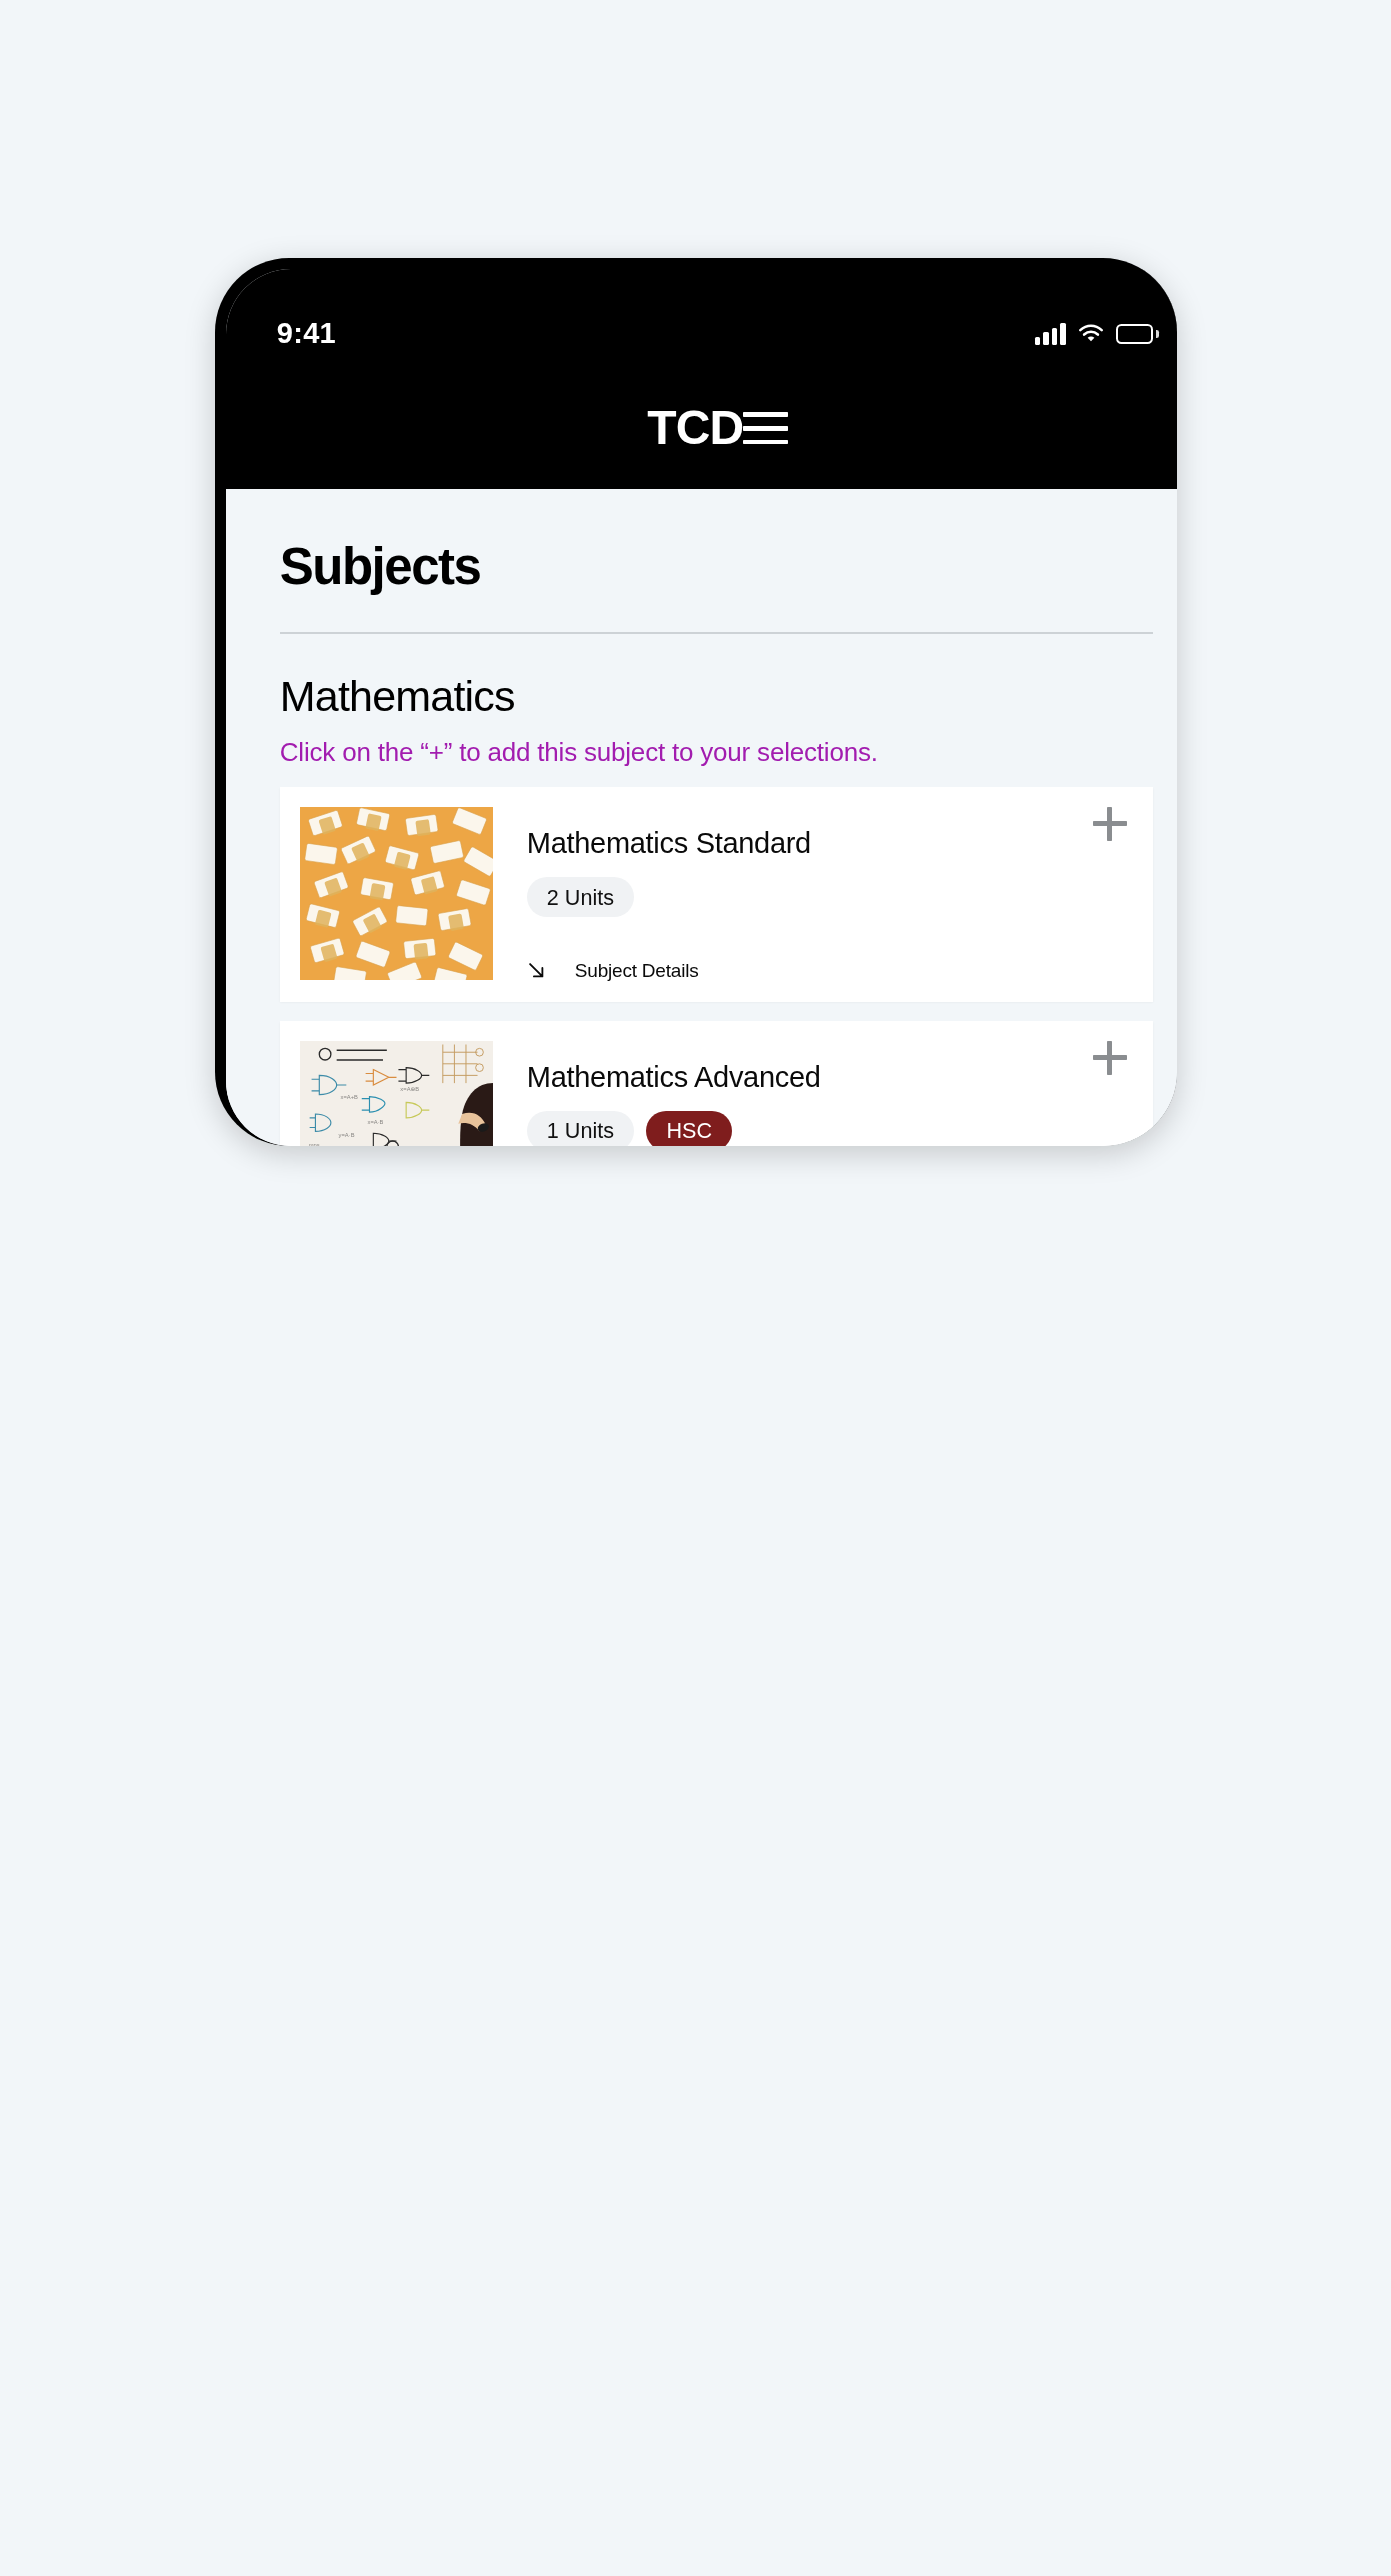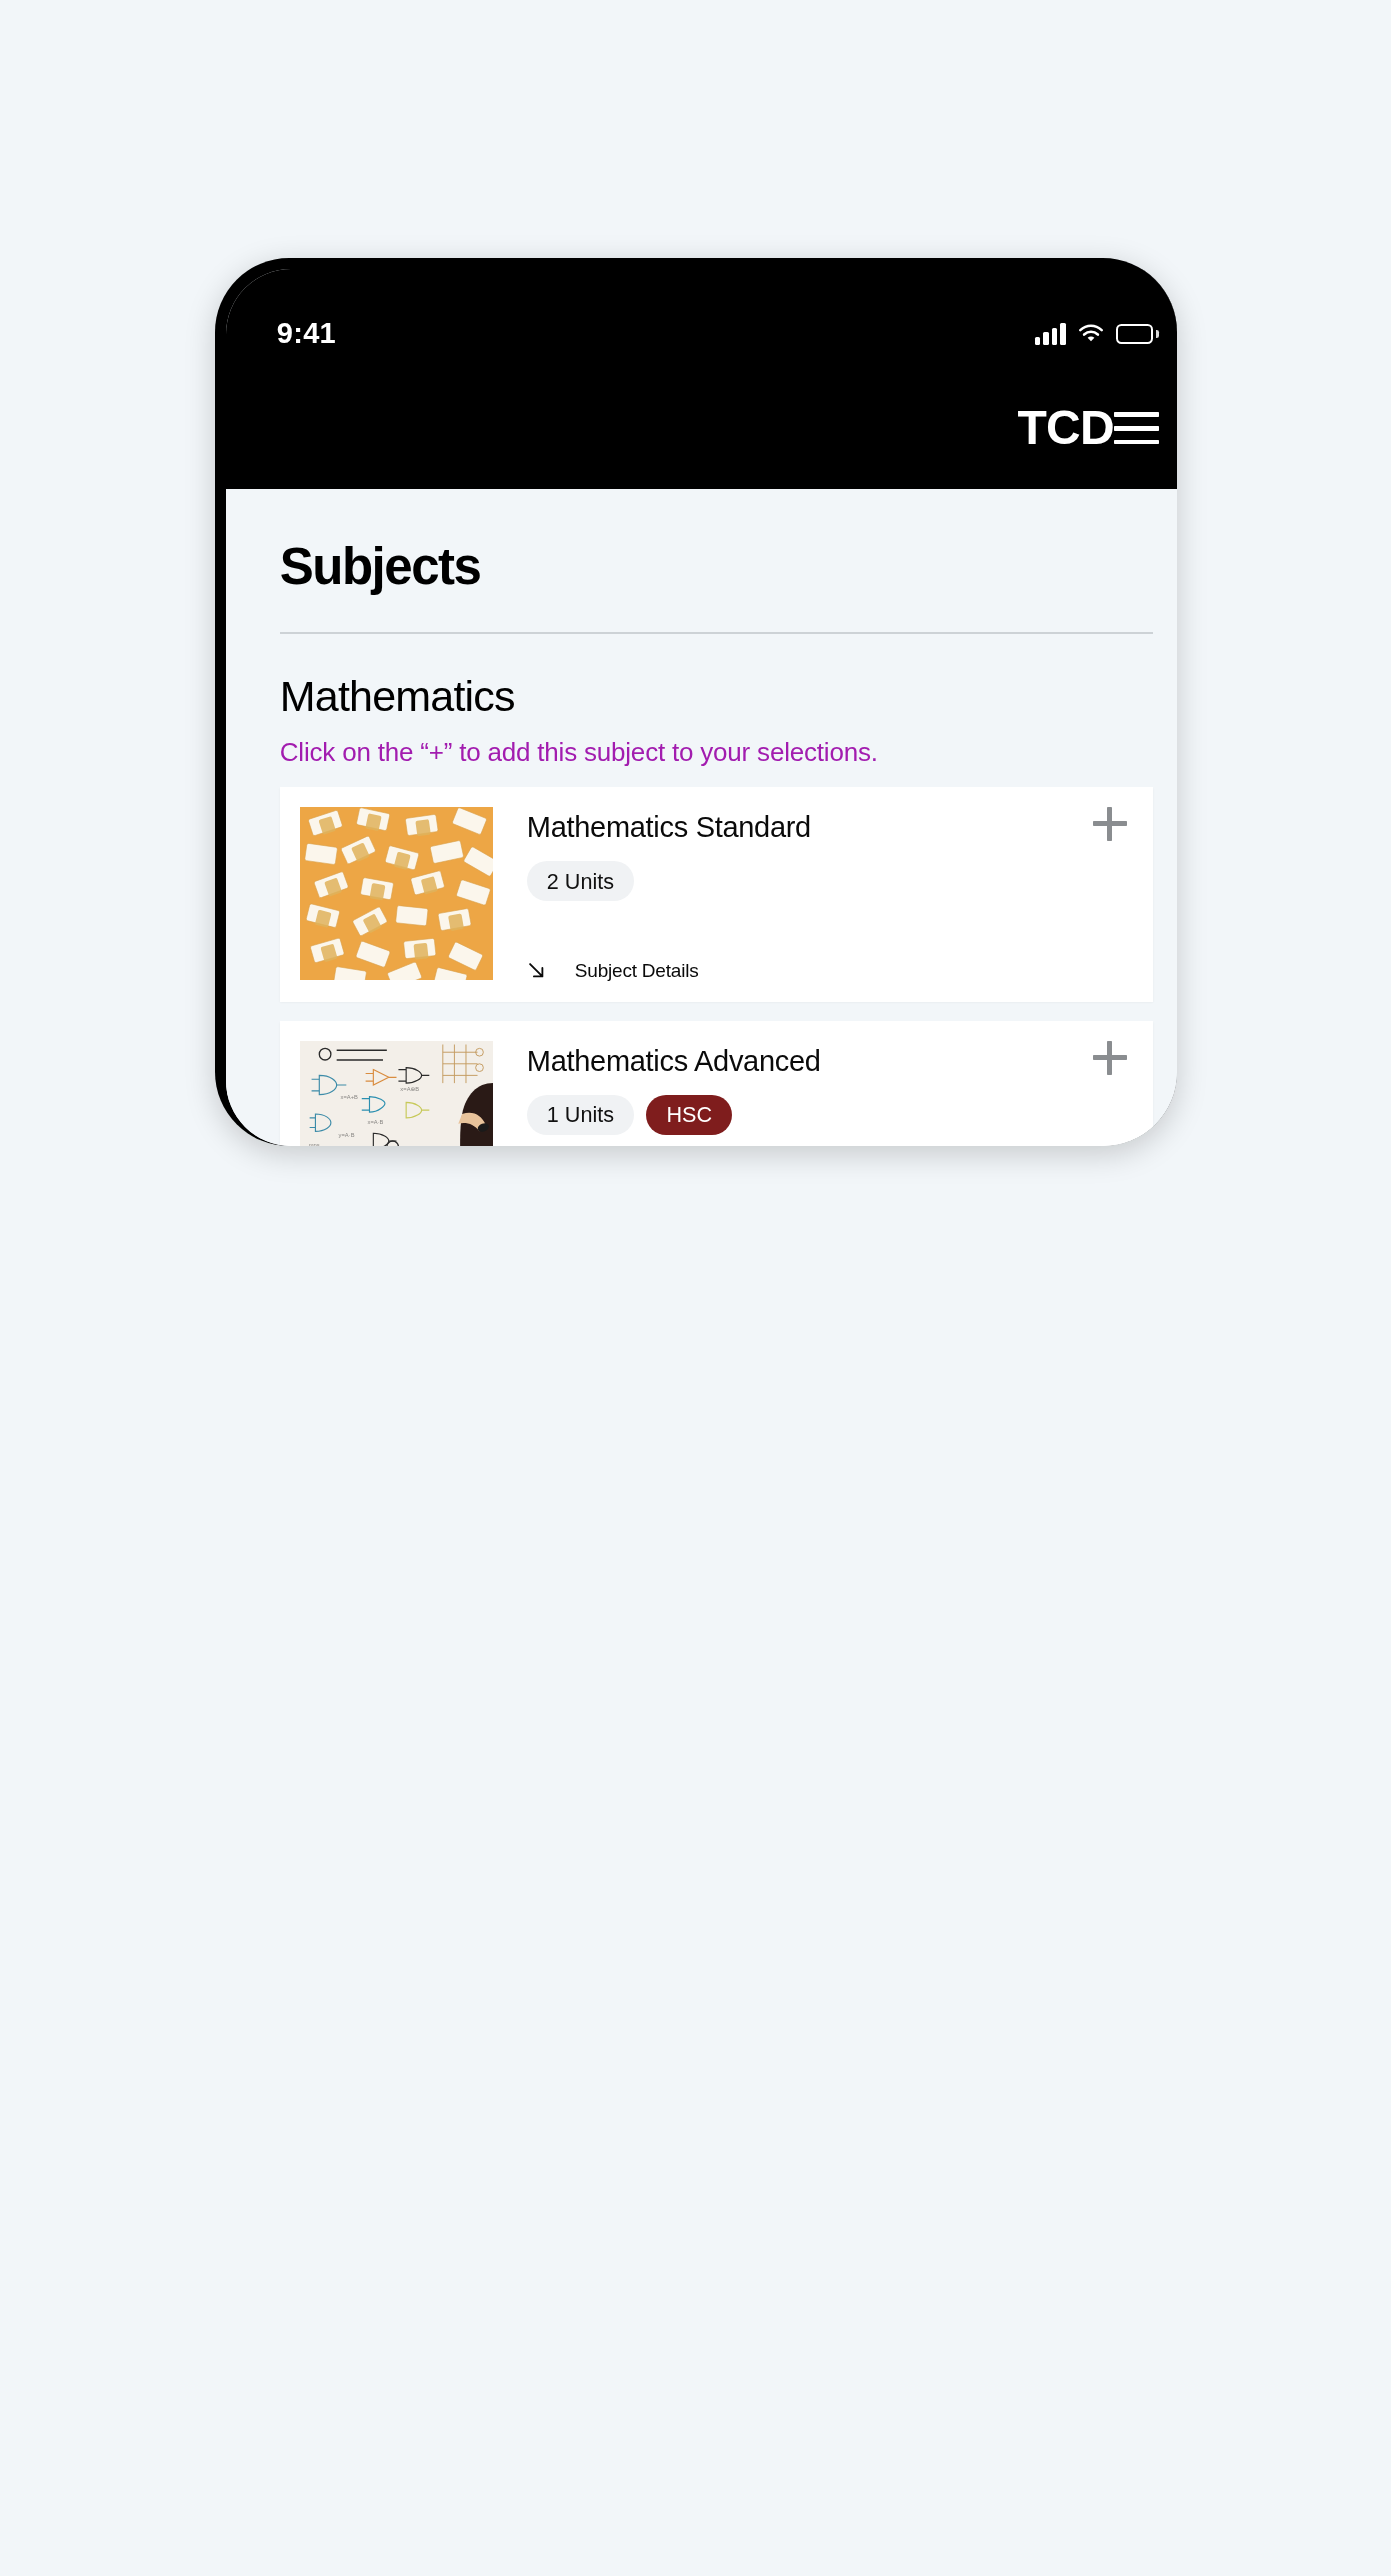--- a/index.html
+++ b/index.html
@@ -86,21 +86,21 @@
 
   
   #nav-bar {
     position: absolute;
     left: 0; top: 99px;
     width: 100%;
     height: 121px;
     background: #000;
     display: flex;
     align-items: center;
-    justify-content: flex-end;
+    justify-content: center;
     padding: 0 48px 0 51px;
   }
   #brand-logo {
     color: #fff;
     font-size: 48px;
     font-weight: 700;
     letter-spacing: -0.8px;
     line-height: 1;
   }
   #menu-button {
@@ -184,20 +184,21 @@
     padding: 3.1px 70px 0 34px;
     display: flex;
     flex-direction: column;
   }
   .card-title {
     font-size: 29px;
     font-weight: 400;
     color: #0a0a0a;
     letter-spacing: -0.3px;
     line-height: 1.18;
+    margin-top: 16px;
   }
   .pill-row { display: flex; gap: 12.4px; margin-top: 17px; flex-wrap: wrap; }
   .pill {
     border-radius: 772px;
     padding: 9.3px 20px;
     font-size: 21.6px;
     line-height: 1;
     white-space: nowrap;
   }
   .pill-units { background: #f0f2f4; color: #111; text-align: right; }

